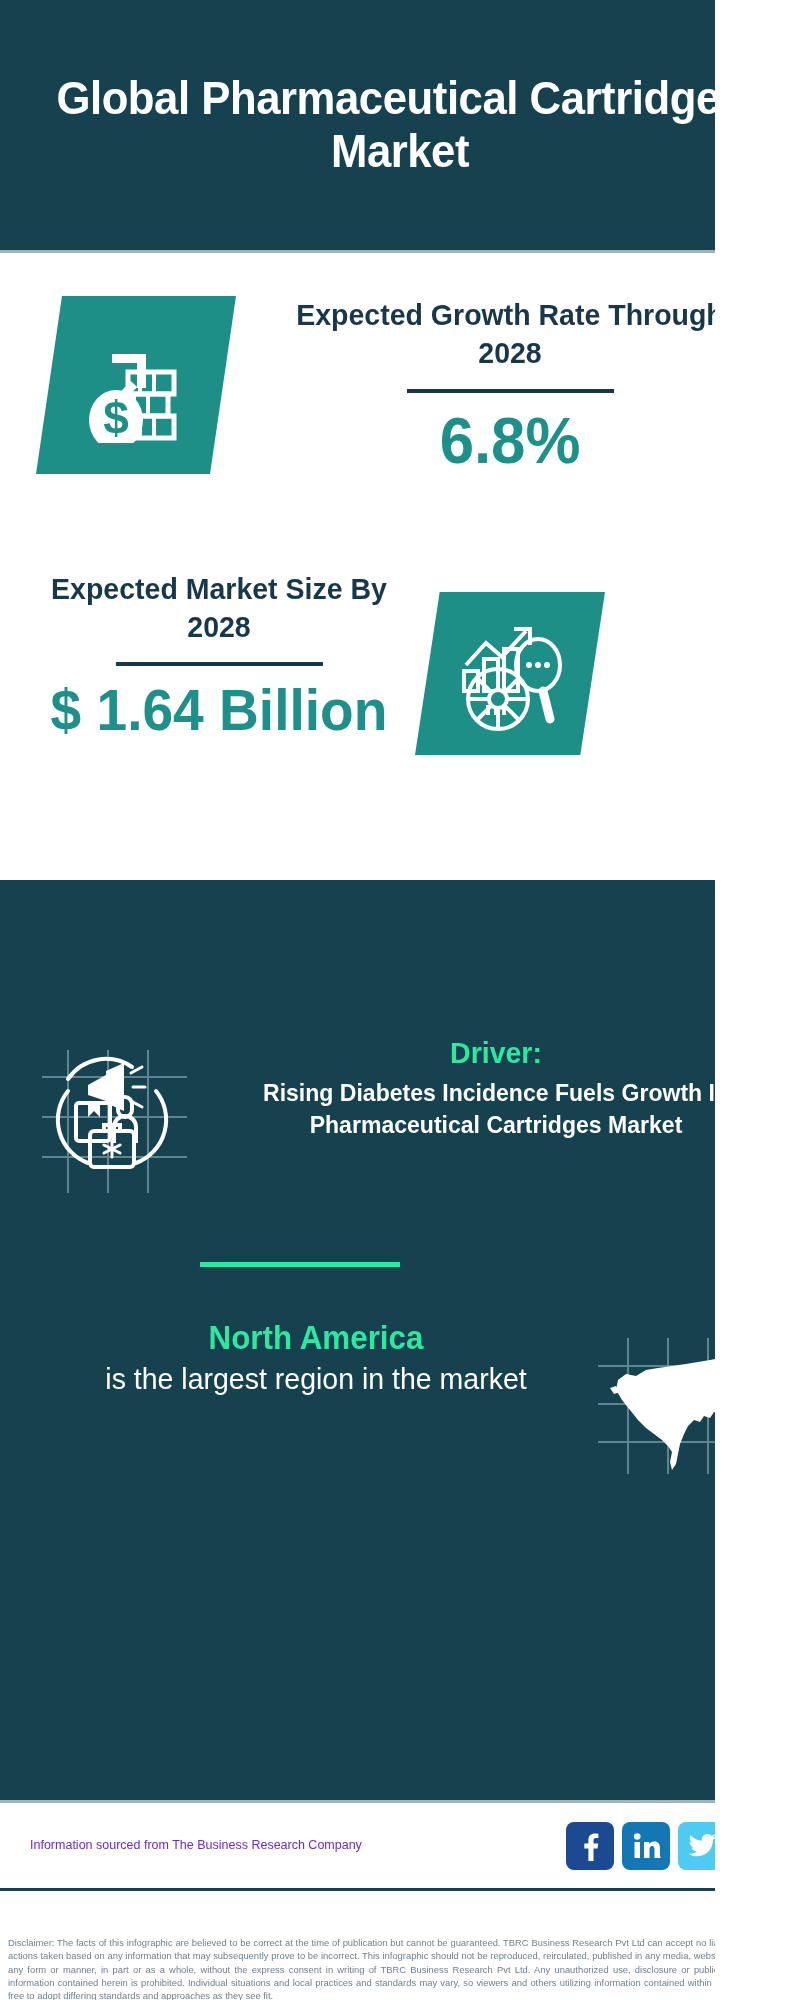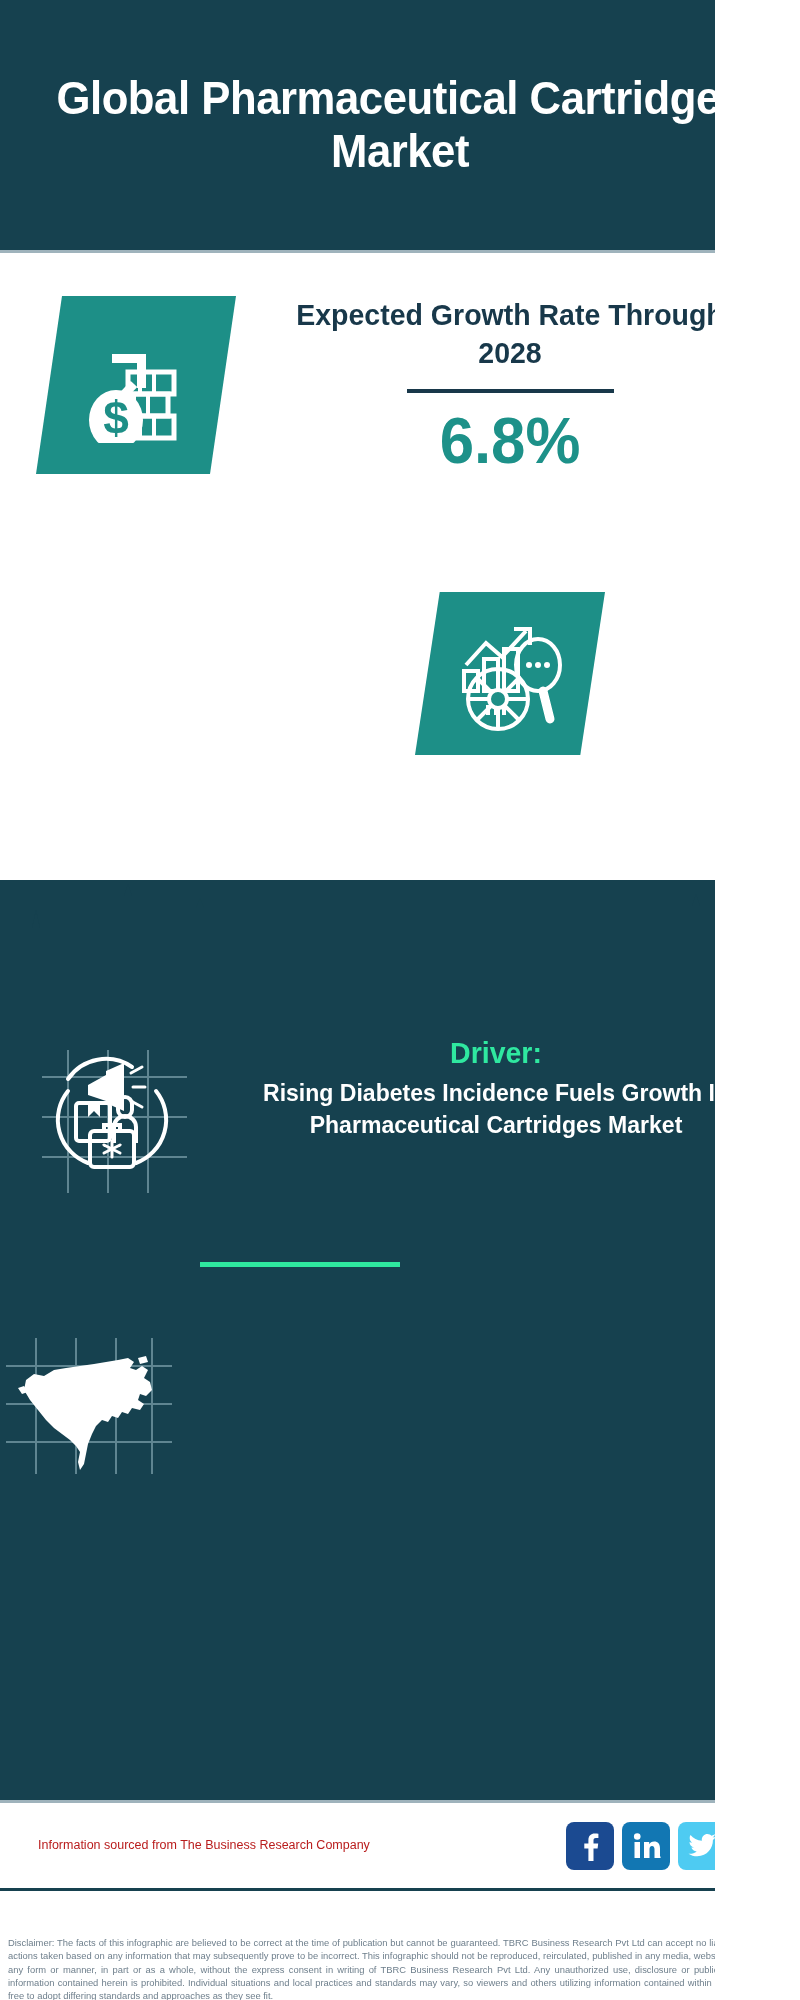--- a/index.html
+++ b/index.html
@@ -122,21 +122,21 @@
   .region-icon-wrap{width:190px;margin-right:18px;flex:none;margin-top:18px;}
 
   
   .footer-rule-top{
     position:absolute;left:0;top:1800px;width:800px;height:3px;background:#9fb3bc;
   }
   .footer{
     position:absolute;left:0;top:1803px;width:800px;height:85px;background:#ffffff;
     display:flex;align-items:center;box-sizing:border-box;padding:0 18px 0 30px;
   }
-  .footer-text{color:#b91c1c;font-size:12.5px;line-height:1.65;flex:1;margin-left:8px;}
+  .footer-text{color:#6d28d9;font-size:12.5px;line-height:1.65;flex:1;}
   .socials{display:flex;gap:8px;align-items:center;}
   .social{
     width:48px;height:48px;border-radius:8px;
     display:flex;align-items:center;justify-content:center;
   }
   .fb{background:#1b4a91;}
   .li{background:#1277b3;}
   .tw{background:#4ecbf2;}
   .yt{background:#d8232a;}
   .social svg{display:block;}
@@ -186,20 +186,25 @@
       <text x="40" y="106" font-family="Liberation Sans, sans-serif" font-size="46" font-weight="bold" fill="#1d8f87" text-anchor="middle">$</text>
     </svg>
   </div>
 
   <div class="growth-text">
     <div class="stat-label">Expected Growth Rate Through 2028</div>
     <div class="stat-divider"></div>
     <div class="stat-value">6.8%</div>
   </div>
 
+  <div class="size-text">
+    <div class="stat-label">Expected Market Size By 2028</div>
+    <div class="size-divider"></div>
+    <div class="size-value">$ 1.64 Billion</div>
+  </div>
 
   <div class="para size-icon">
     <svg width="120" height="118" viewBox="0 0 120 118">
       <g stroke="#ffffff" stroke-width="4" fill="none">
         <polyline points="16,50 36,28 52,42 76,16"></polyline>
         <path d="M64 14 L80 14 L80 30"></path>
         <rect x="14" y="56" width="14" height="20"></rect>
         <rect x="34" y="44" width="14" height="32"></rect>
         <rect x="54" y="34" width="14" height="42"></rect>
 
@@ -283,20 +288,24 @@
     </div>
     <div class="driver-copy">
       <div class="driver-title">Driver:</div>
       <div class="driver-text">Rising Diabetes Incidence Fuels Growth In Pharmaceutical Cartridges Market</div>
     </div>
   </div>
 
   <div class="mid-divider"></div>
 
   <div class="region-row">
+    <div class="region-copy">
+      <div class="region-name">North America</div>
+      <div class="region-sub">is the largest region in the market</div>
+    </div>
     <div class="region-icon-wrap">
       <svg width="175" height="140" viewBox="0 0 175 140">
         <g stroke="#5f8591" stroke-width="2" fill="none">
           <line x1="6" y1="30" x2="172" y2="30"></line>
           <line x1="6" y1="68" x2="172" y2="68"></line>
           <line x1="6" y1="106" x2="172" y2="106"></line>
           <line x1="36" y1="2" x2="36" y2="138"></line>
           <line x1="76" y1="2" x2="76" y2="138"></line>
           <line x1="116" y1="2" x2="116" y2="138"></line>
           <line x1="152" y1="2" x2="152" y2="138"></line>

